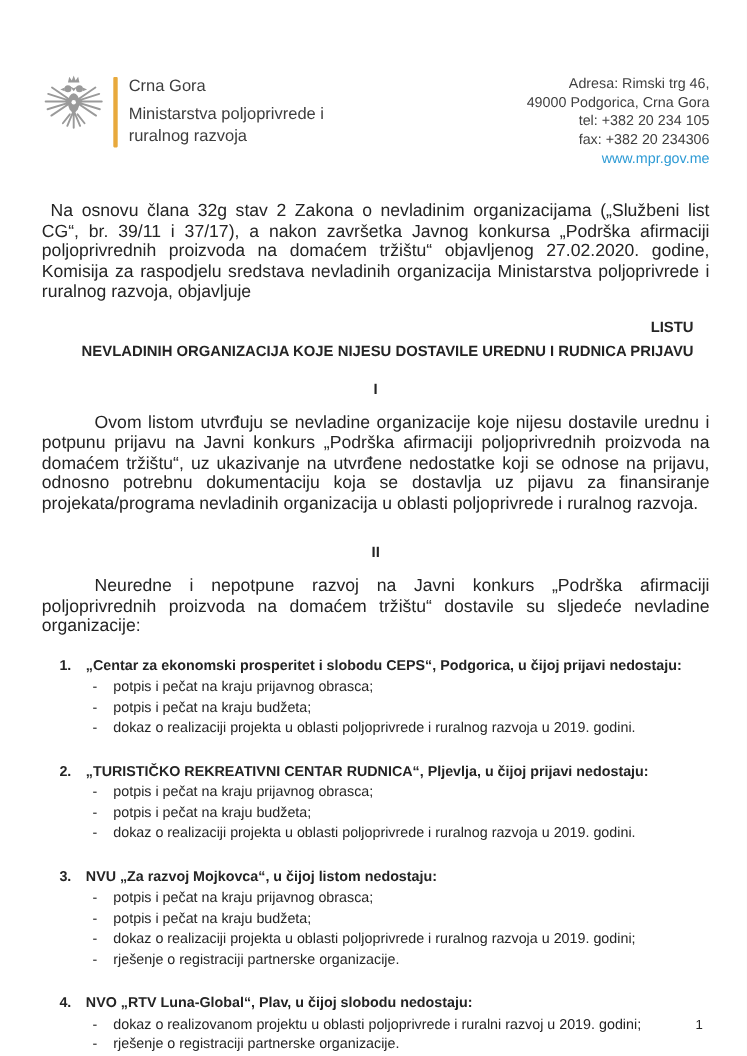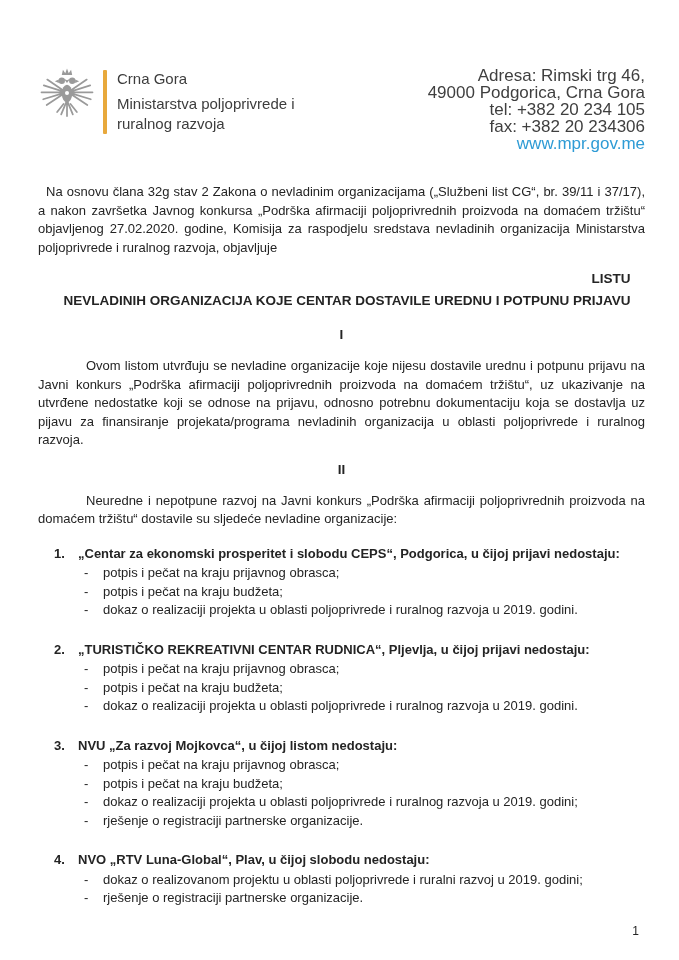--- a/index.html
+++ b/index.html
@@ -16,30 +16,30 @@
     padding: 64px 34px 0 38px;
   }
 
   
   .header { display: flex; justify-content: space-between; align-items: flex-start; }
   .brand { display: flex; align-items: flex-end; }
   .coat { width: 58px; height: 70px; flex: 0 0 auto; }
   .gold-bar { width: 4px; height: 64px; background: #E8A93C; margin: 2px 10px 0 7px; border-radius: 1px; flex: 0 0 auto; }
   .brand-text { font-size: 15px; line-height: 20px; color: #3d3d3d; padding-top: 1px; }
   .brand-country { margin-bottom: 5px; }
-  .contact { text-align: right; font-size: 17px; line-height: 17px; color: #3f3f3f; padding-top: 3px; }
+  .contact { text-align: right; font-size: 13px; line-height: 17px; color: #3f3f3f; padding-top: 3px; }
   .website { color: #2E9BD5; text-decoration: none; cursor: pointer; }
 
   
-  .para { font-size: 13px; line-height: 18.5px; text-align: justify; }
+  .para { font-size: 16px; line-height: 18.5px; text-align: justify; }
   .intro { margin-top: 31px; text-indent: 8px; }
   .doc-title { text-align: right; font-weight: bold; font-size: 13.5px; line-height: 22px; margin: 11px auto 0; max-width: 578px; }
   .marker { text-align: center; font-weight: bold; font-size: 13.5px; line-height: 18px; }
   .marker-1 { margin-top: 14px; }
-  .marker-2 { margin-top: 11px; }
+  .marker-2 { margin-top: 25px; }
   .s-body { margin-top: 13px; text-indent: 48px; }
 
   
   .org-list { list-style: none; margin: 16px 0 0 0; padding: 0 0 0 16px; }
   .org { margin-bottom: 21px; }
   .org-head { display: grid; grid-template-columns: 24px 1fr; font-weight: bold; font-size: 13px; line-height: 18.5px; }
   .org-name { text-align: justify; }
   .defs { margin-top: 1px; padding-left: 30px; }
   .def-row { display: grid; grid-template-columns: 19px 1fr; font-size: 13px; line-height: 18.5px; }
   .dash { color: #242424; }
@@ -84,21 +84,21 @@
       <div>tel: +382 20 234 105</div>
       <div>fax: +382 20 234306</div>
       <div><a class="website">www.mpr.gov.me</a></div>
     </div>
   </div>
 
   <div class="para intro">Na osnovu člana 32g stav 2 Zakona o nevladinim organizacijama („Službeni list CG“, br. 39/11 i 37/17), a nakon završetka Javnog konkursa „Podrška afirmaciji poljoprivrednih proizvoda na domaćem tržištu“ objavljenog 27.02.2020. godine, Komisija za raspodjelu sredstava nevladinih organizacija Ministarstva poljoprivrede i ruralnog razvoja, objavljuje</div>
 
   <div class="doc-title">
     <div>LISTU</div>
-    <div>NEVLADINIH ORGANIZACIJA KOJE CENTAR DOSTAVILE UREDNU I POTPUNU PRIJAVU</div>
+    <div>NEVLADINIH ORGANIZACIJA KOJE NIJESU DOSTAVILE UREDNU I RUDNICA PRIJAVU</div>
   </div>
 
   <div class="marker marker-1">I</div>
   <div class="para s-body">Ovom listom utvrđuju se nevladine organizacije koje nijesu dostavile urednu i potpunu prijavu na Javni konkurs „Podrška afirmaciji poljoprivrednih proizvoda na domaćem tržištu“, uz ukazivanje na utvrđene nedostatke koji se odnose na prijavu, odnosno potrebnu dokumentaciju koja se dostavlja uz pijavu za finansiranje projekata/programa nevladinih organizacija u oblasti poljoprivrede i ruralnog razvoja.</div>
 
   <div class="marker marker-2">II</div>
   <div class="para s-body">Neuredne i nepotpune razvoj na Javni konkurs „Podrška afirmaciji poljoprivrednih proizvoda na domaćem tržištu“ dostavile su sljedeće nevladine organizacije:</div>
 
   <ol class="org-list">
 

